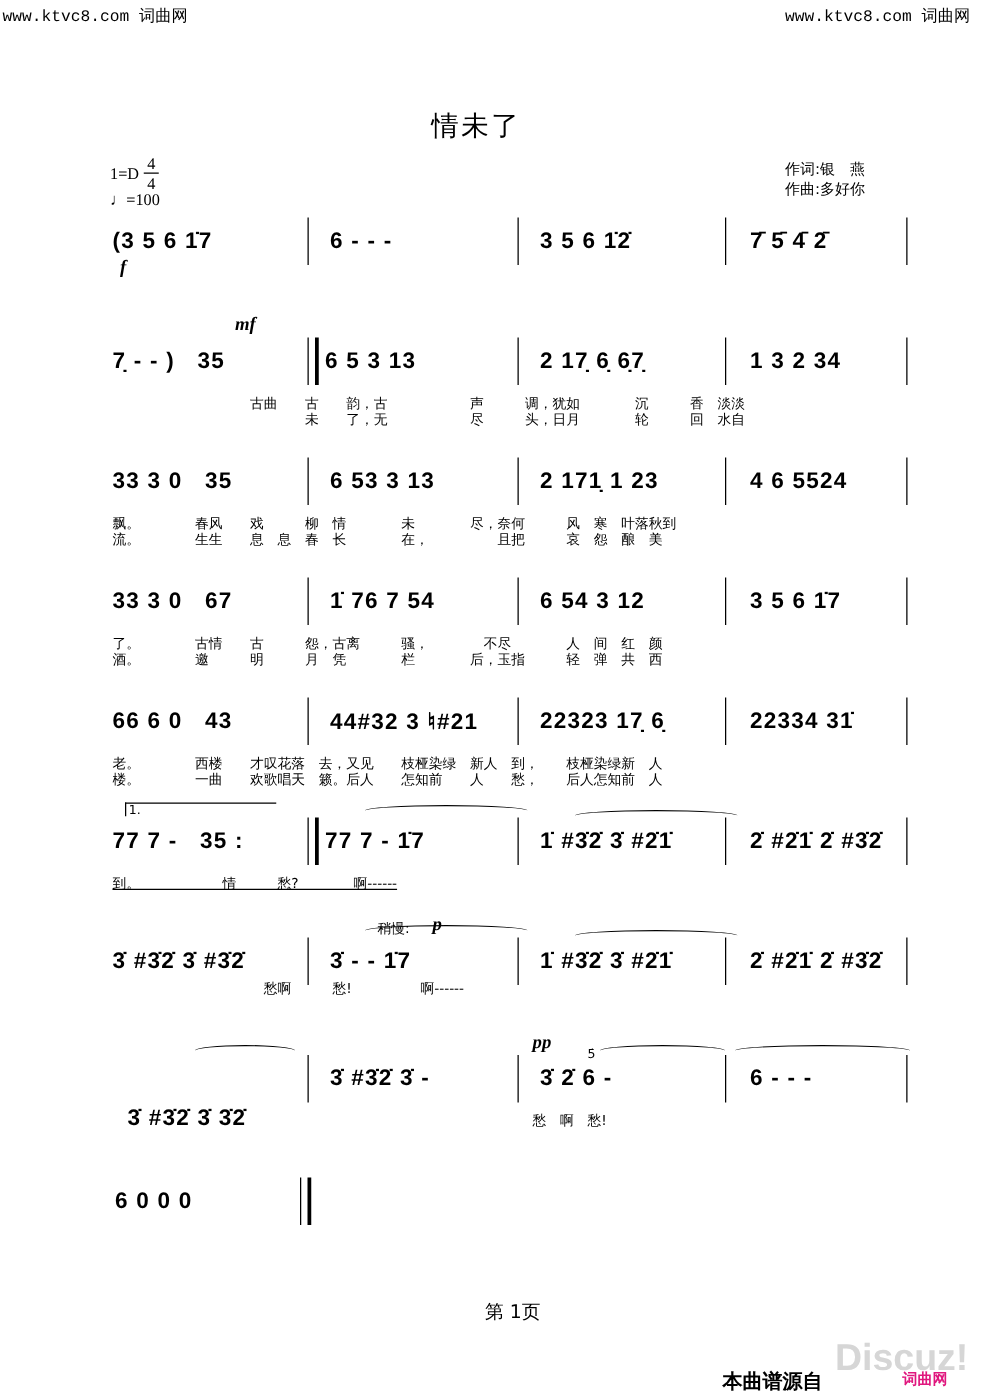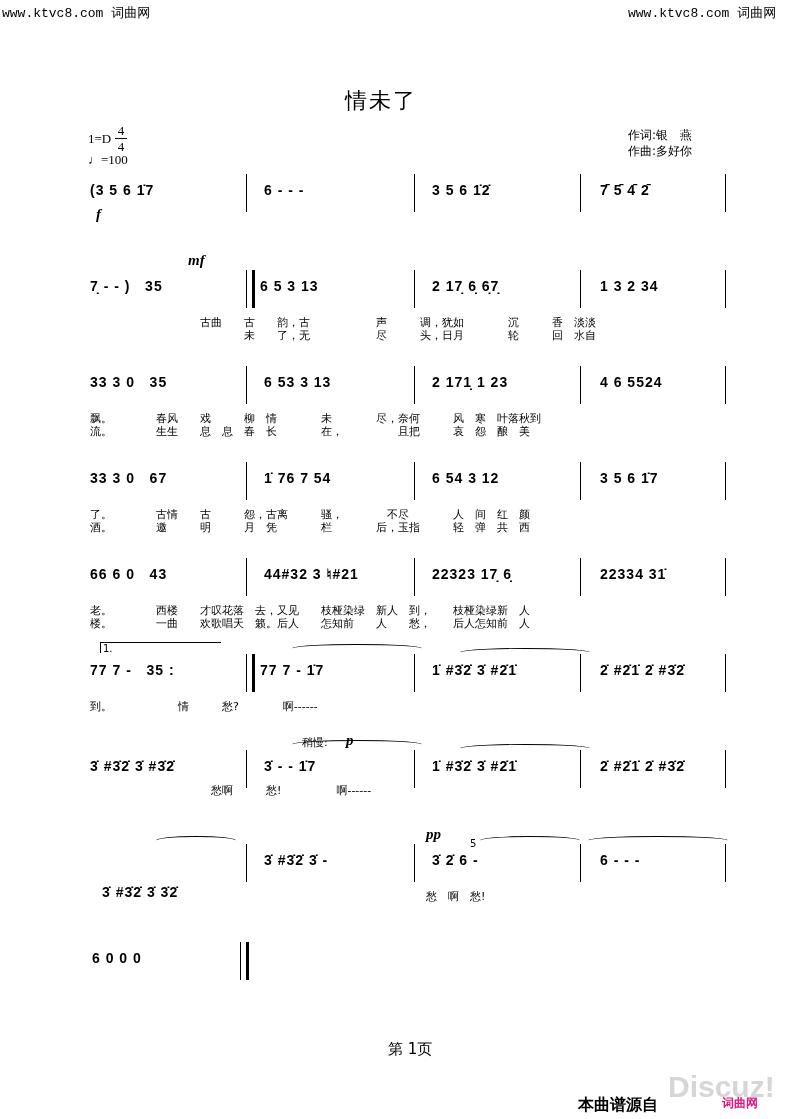--- a/index.html
+++ b/index.html
@@ -8,21 +8,21 @@
   .abs { position:absolute; }
   .wm { font-family:"Liberation Mono", monospace; font-size:13px; top:4px; white-space:nowrap; }
   .title { font-size:22px; top:86px; left:345px; letter-spacing:2px; font-family:"DejaVu Sans", sans-serif; }
   .meta { font-size:12px; line-height:15px; }
   .frac { display:inline-block; text-align:center; vertical-align:middle; font-family:"Liberation Serif", serif; font-size:13px; line-height:13px; }
   .frac span { display:block; }
   .frac .bar { border-top:1px solid #000; width:12px; height:0; margin:1px auto; }
   .row { position:absolute; left:90px; width:640px; height:40px; }
   .bar-line { position:absolute; width:1px; background:#000; top:-8px; height:38px; }
   .dbl { position:absolute; top:-8px; height:38px; width:5px; border-left:1px solid #000; border-right:3px solid #000; }
-  .notes { position:absolute; top:0; font-family:"Liberation Sans", sans-serif; font-weight:bold; font-size:14px; white-space:pre; letter-spacing:1px; }
+  .notes { position:absolute; top:0; font-family:"Liberation Sans", sans-serif; font-weight:bold; font-size:18px; white-space:pre; letter-spacing:1px; }
   .lyr { position:absolute; font-size:11px; white-space:pre; line-height:14px; }
   .dyn { position:absolute; font-family:"Liberation Serif", serif; font-style:italic; font-weight:bold; font-size:15px; }
   .arc { position:absolute; border-top:1px solid #000; border-radius:50% 50% 0 0; height:8px; }
   .small { font-size:10px; }
   .footer { font-size:15px; top:1040px; left:388px; }
   .src { font-size:16px; font-weight:bold; top:1095px; left:578px; }
   .src2 { font-size:12px; font-weight:bold; top:1095px; left:722px; color:#e0177e; }
   .disc { font-size:30px; font-weight:bold; color:#d6d6d6; top:1070px; left:668px; font-family:"Liberation Sans", sans-serif; }
   .volta { position:absolute; border-top:1px solid #000; border-left:1px solid #000; height:10px; }
 </style>
@@ -120,21 +120,21 @@
   <span class="notes" style="left:0;">77 7 -   35 :</span>
   <div class="dbl" style="left:156px;"></div>
   <span class="notes" style="left:170px;">77 7 - 1̇7</span>
   <div class="bar-line" style="left:324px;"></div>
   <span class="notes" style="left:342px;">1̇ #3̇2̇ 3̇ #2̇1̇</span>
   <div class="bar-line" style="left:490px;"></div>
   <span class="notes" style="left:510px;">2̇ #2̇1̇ 2̇ #3̇2̇</span>
   <div class="bar-line" style="left:635px;"></div>
   <div class="arc" style="left:202px; top:-18px; width:130px;"></div>
   <div class="arc" style="left:370px; top:-14px; width:130px;"></div>
-  <div class="lyr" style="left:0; top:38px;">到。　　　　　　情　　　愁?　　　　啊------</div>
+  <div class="lyr" style="left:0; top:38px;text-decoration:underline;">到。　　　　　　情　　　愁?　　　　啊------</div>
 </div>
 
 <div class="row" style="top:758px;">
   <span class="lyr" style="left:212px; top:-22px;">稍慢:</span>
   <span class="dyn" style="left:256px; top:-26px;">p</span>
   <span class="notes" style="left:0;">3̇ #3̇2̇ 3̇ #3̇2̇</span>
   <div class="bar-line" style="left:156px;"></div>
   <span class="notes" style="left:174px;">3̇ - - 1̇7</span>
   <div class="bar-line" style="left:324px;"></div>
   <span class="notes" style="left:342px;">1̇ #3̇2̇ 3̇ #2̇1̇</span>

